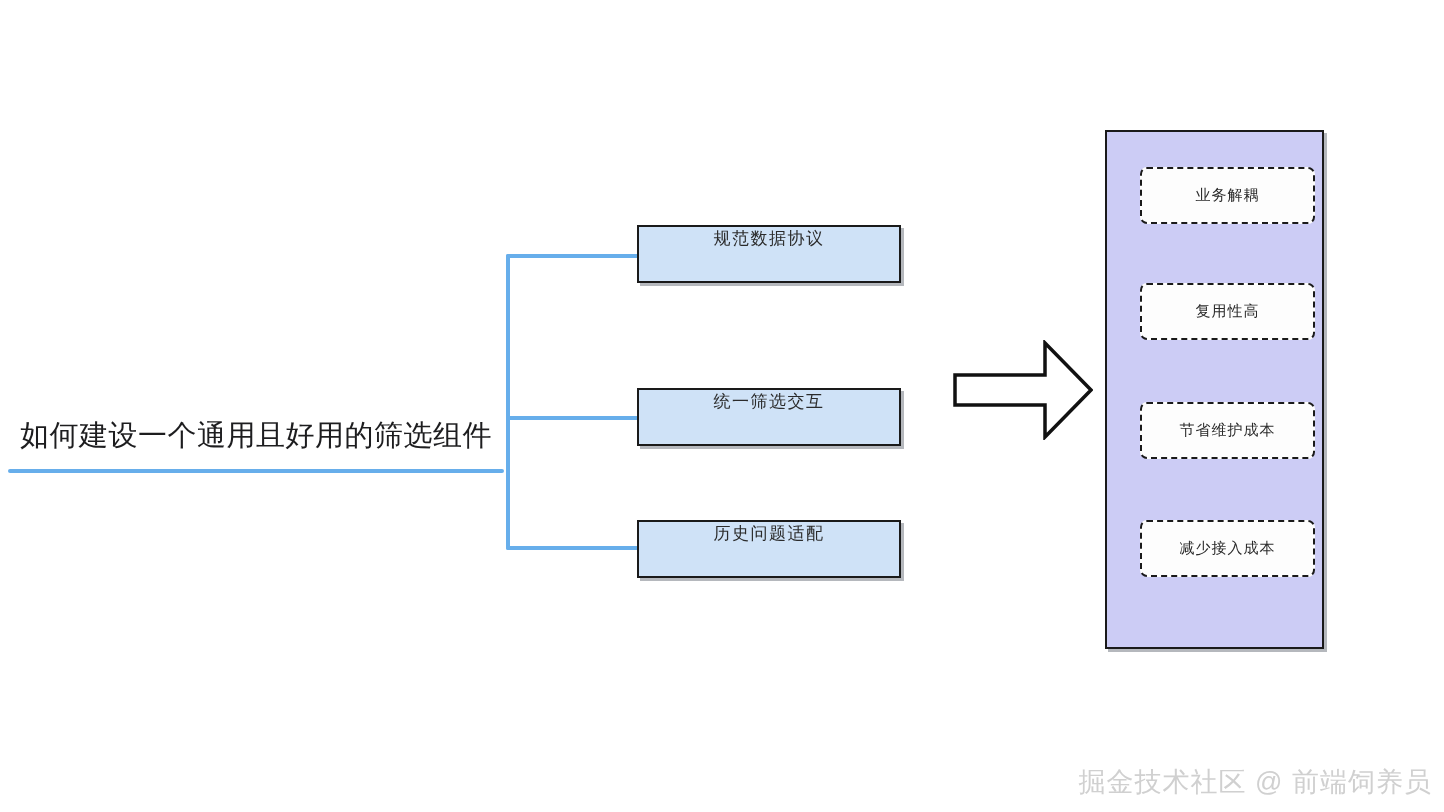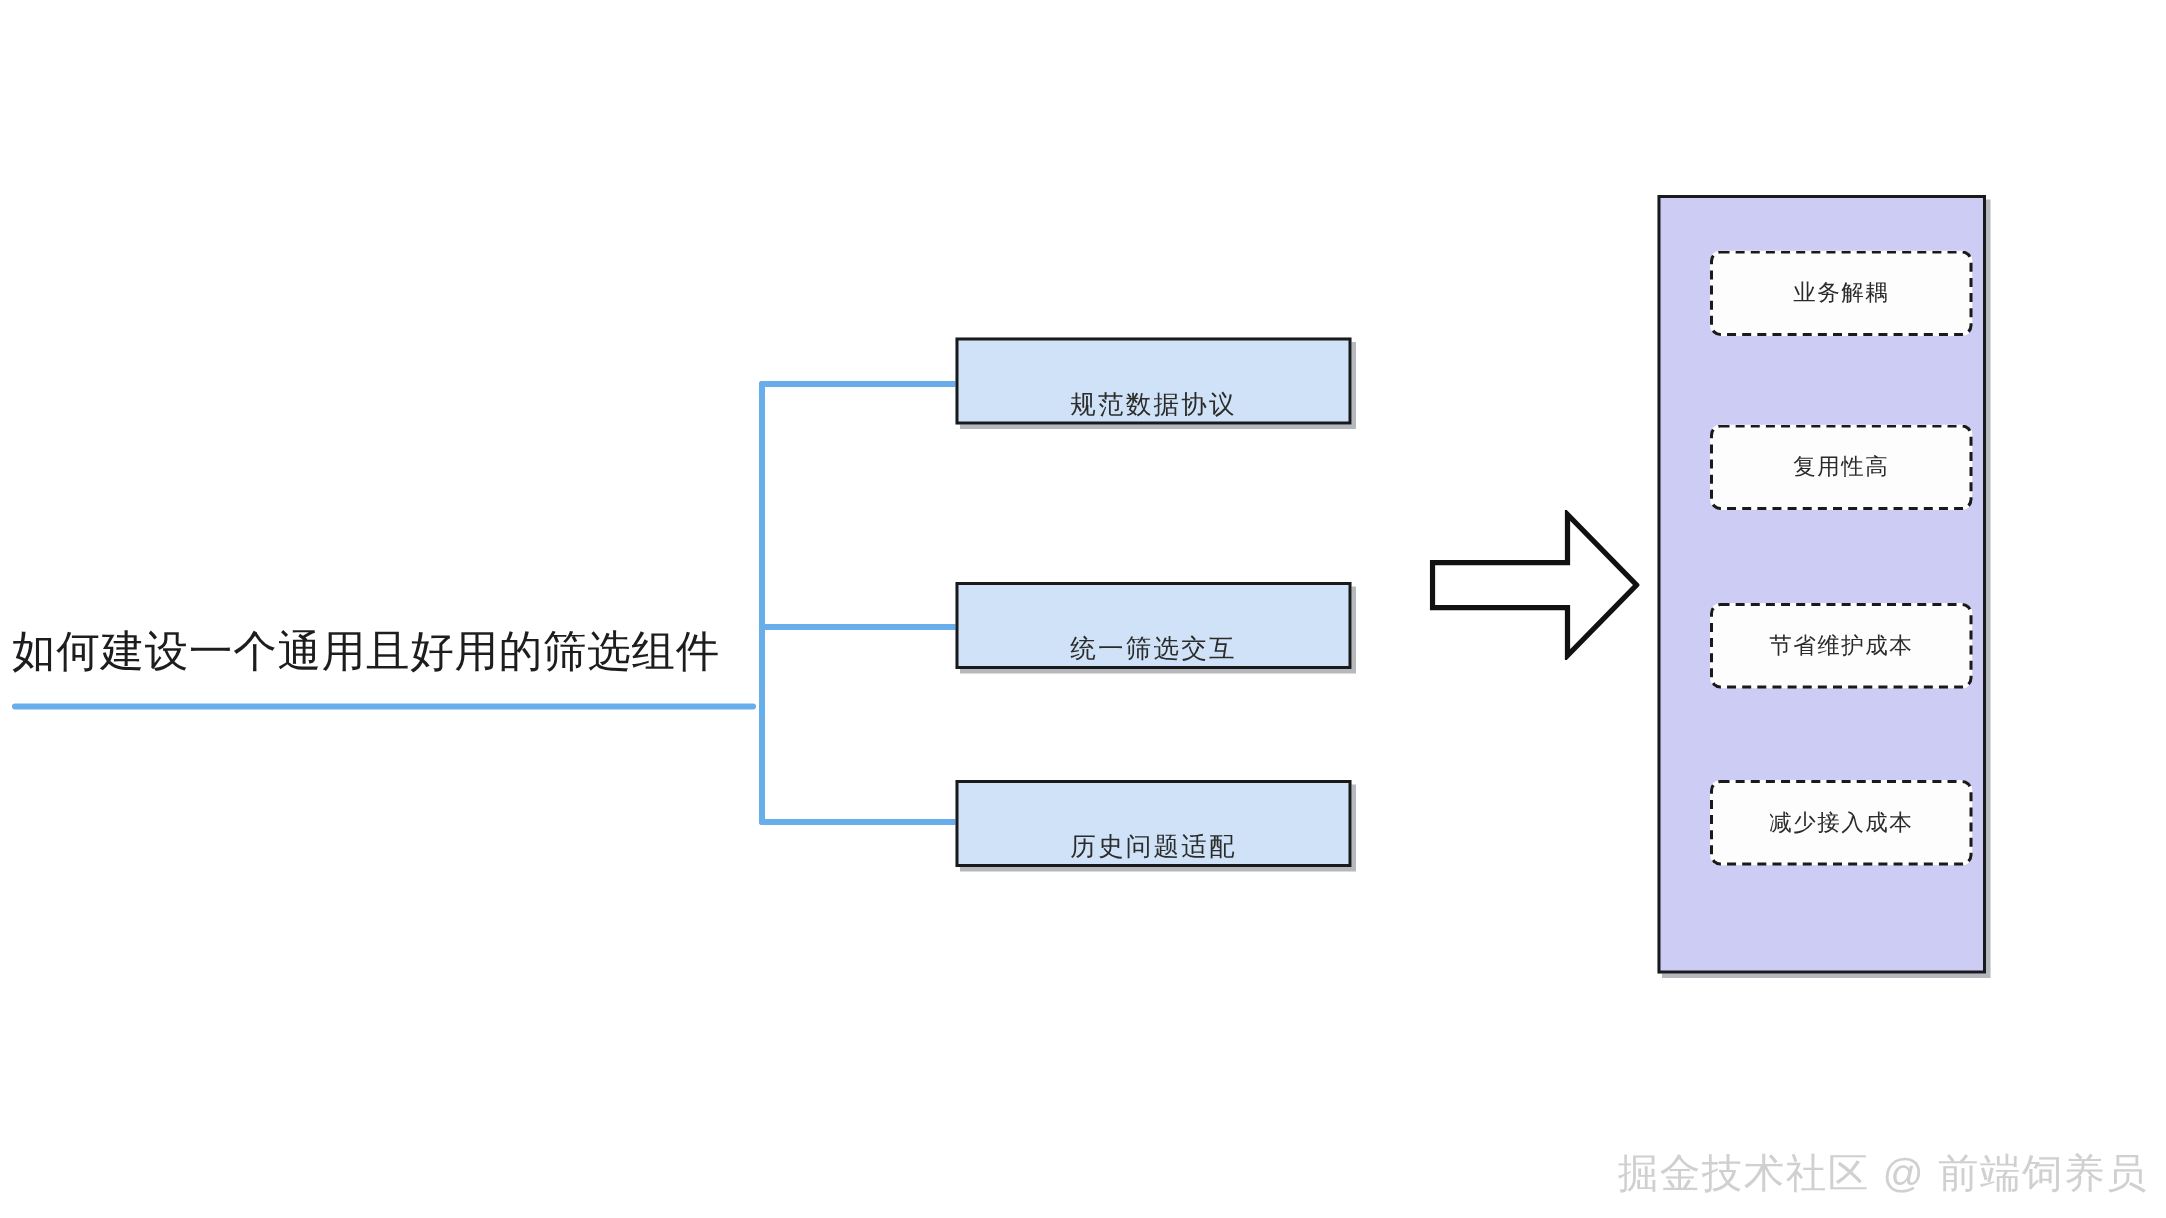--- a/index.html
+++ b/index.html
@@ -22,21 +22,21 @@
 
   
   #root-topic {
     position: absolute;
     left: 8px;
     top: 398px;
     width: 496px;
     height: 74px;
     display: flex;
     align-items: center;
-    justify-content: flex-start;
+    justify-content: center;
     box-sizing: border-box;
   }
   #root-topic-label {
     font-size: 29px;
     line-height: 1.2;
     color: #1d1d1f;
     letter-spacing: 0.5px;
     white-space: nowrap;
     font-weight: 400;
   }
@@ -75,21 +75,21 @@
   .topic-box {
     position: absolute;
     left: 637px;
     width: 264px;
     height: 58px;
     background: #cfe2f7;
     border: 2px solid #1a1a1a;
     box-sizing: border-box;
     box-shadow: 3px 3px 0 0 rgba(120,125,135,0.55);
     display: flex;
-    align-items: flex-end;
+    align-items: flex-start;
     justify-content: center;
   }
   .topic-box-label {
     font-size: 17px;
     color: #2b2b2b;
     letter-spacing: 1.5px;
     white-space: nowrap;
   }
   #topic-box-0 { top: 225px; }
   #topic-box-1 { top: 388px; }

